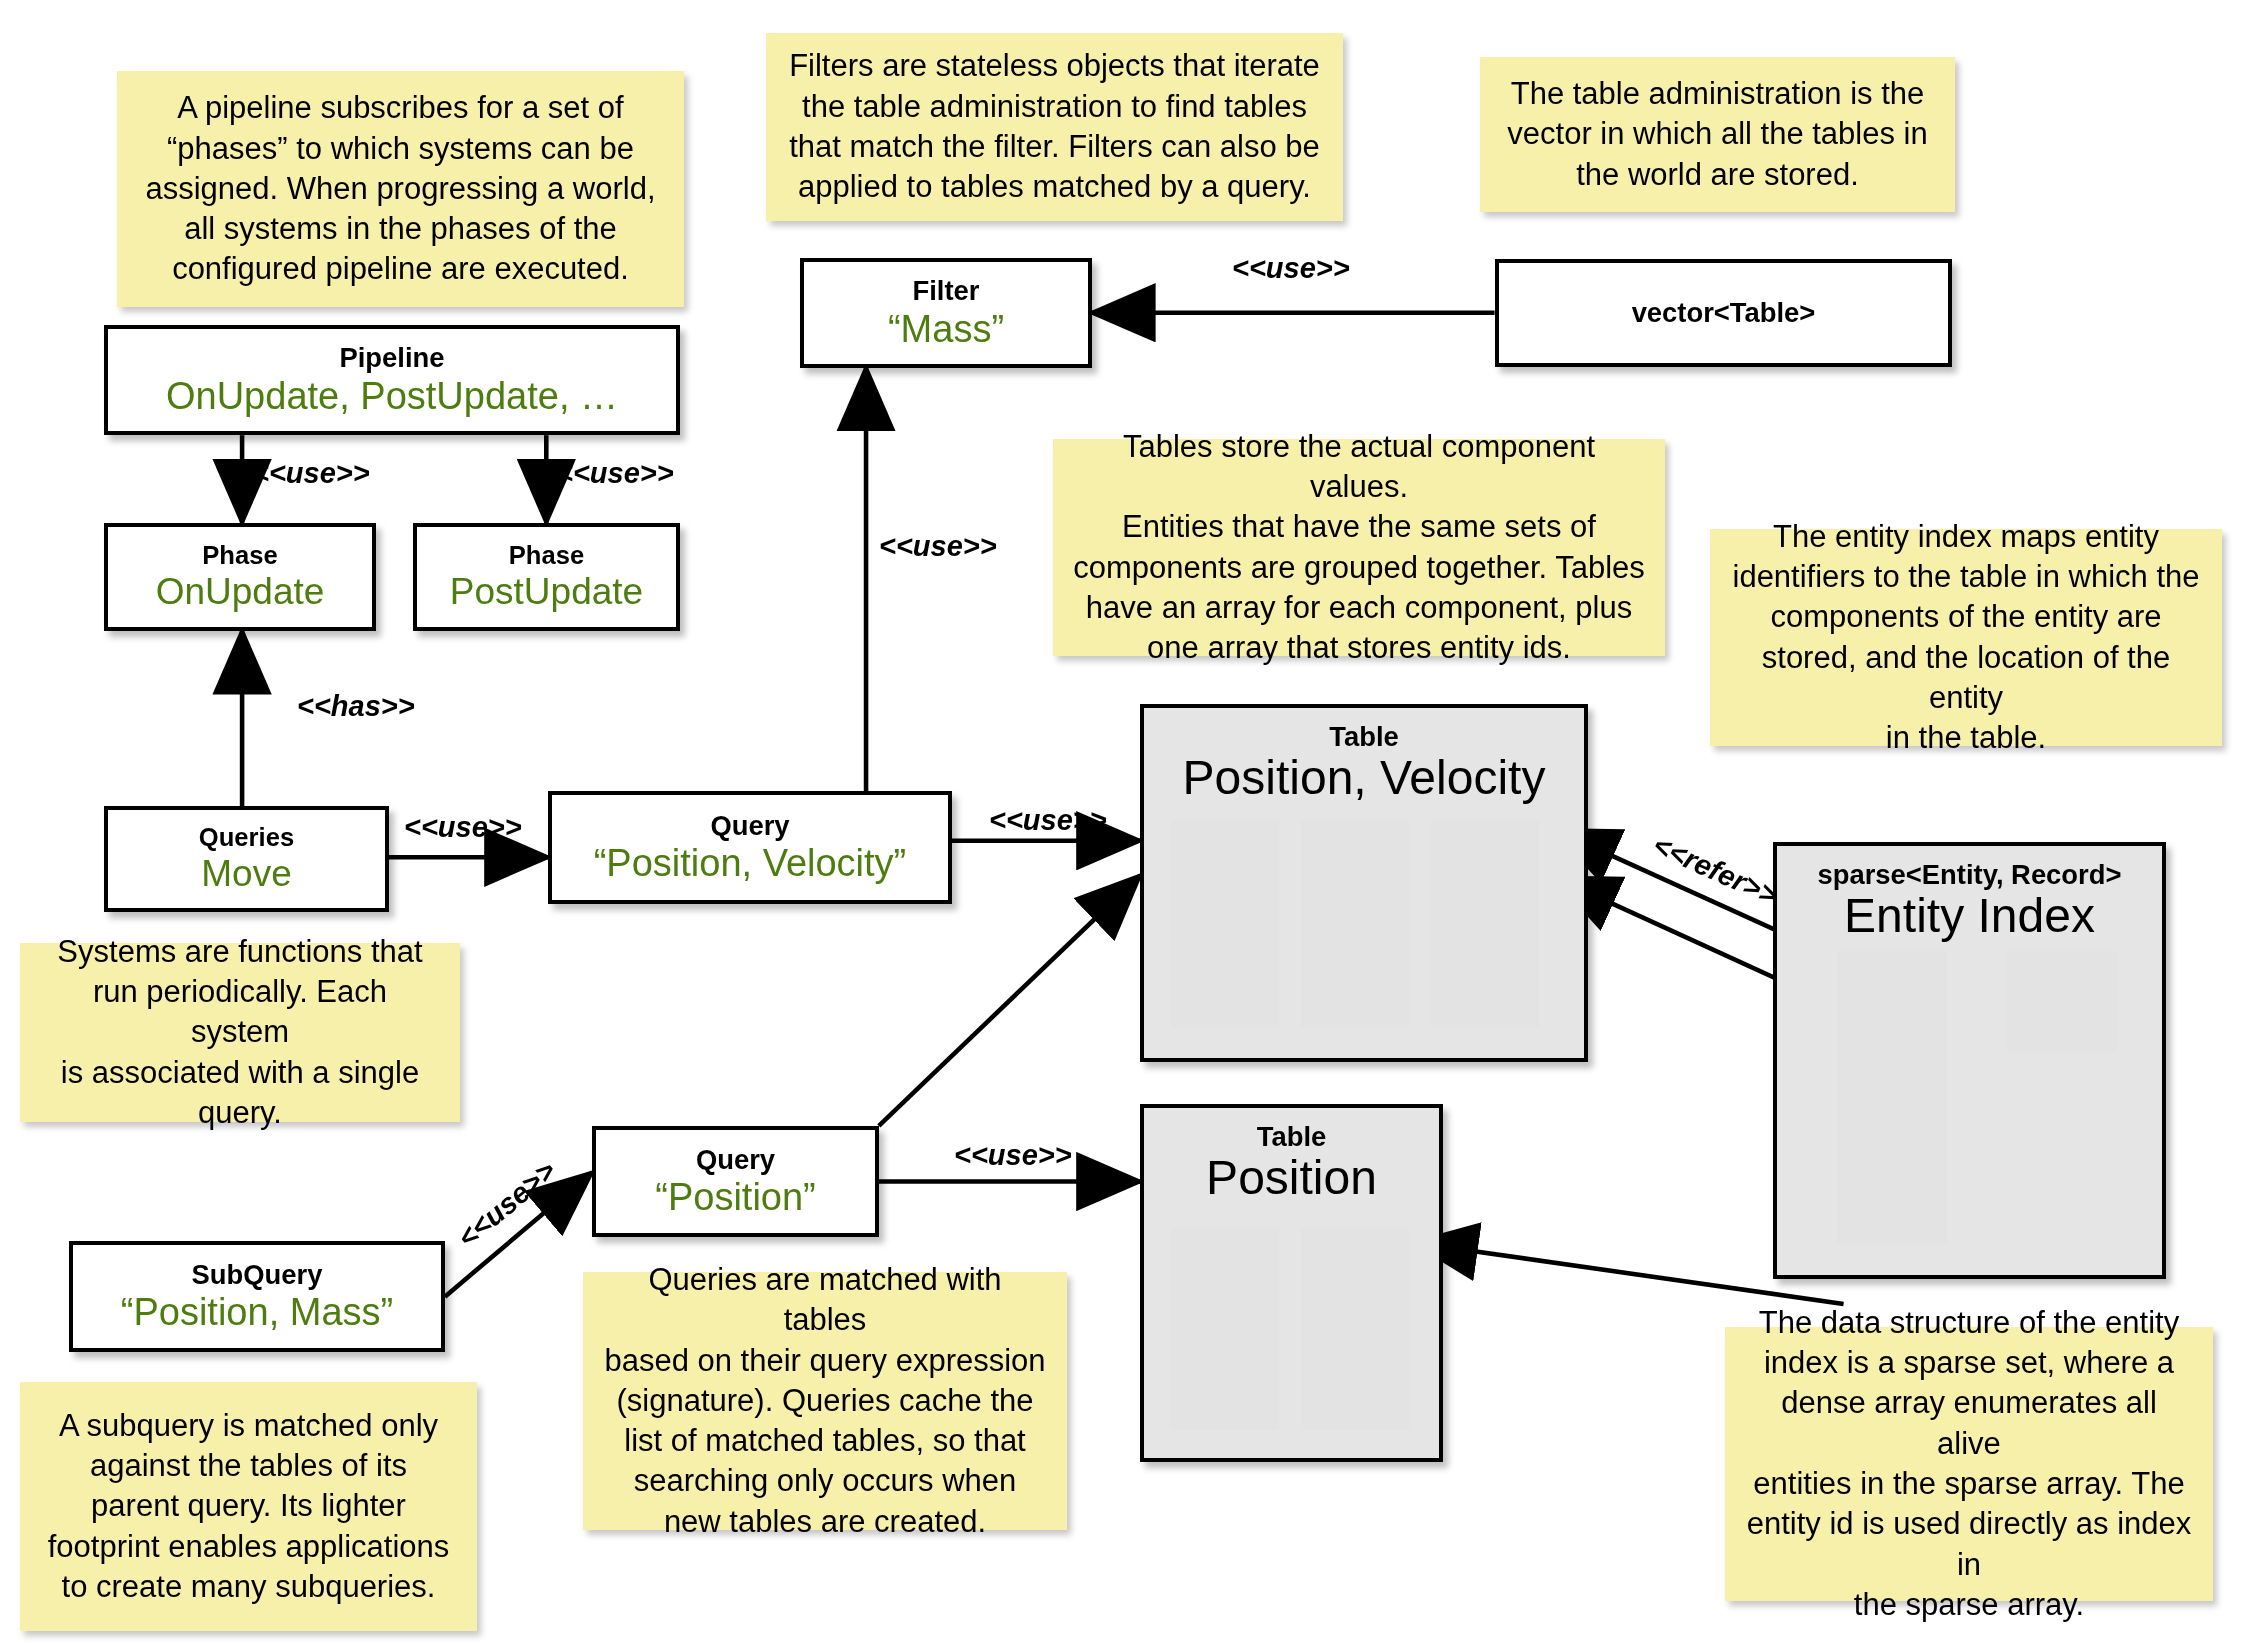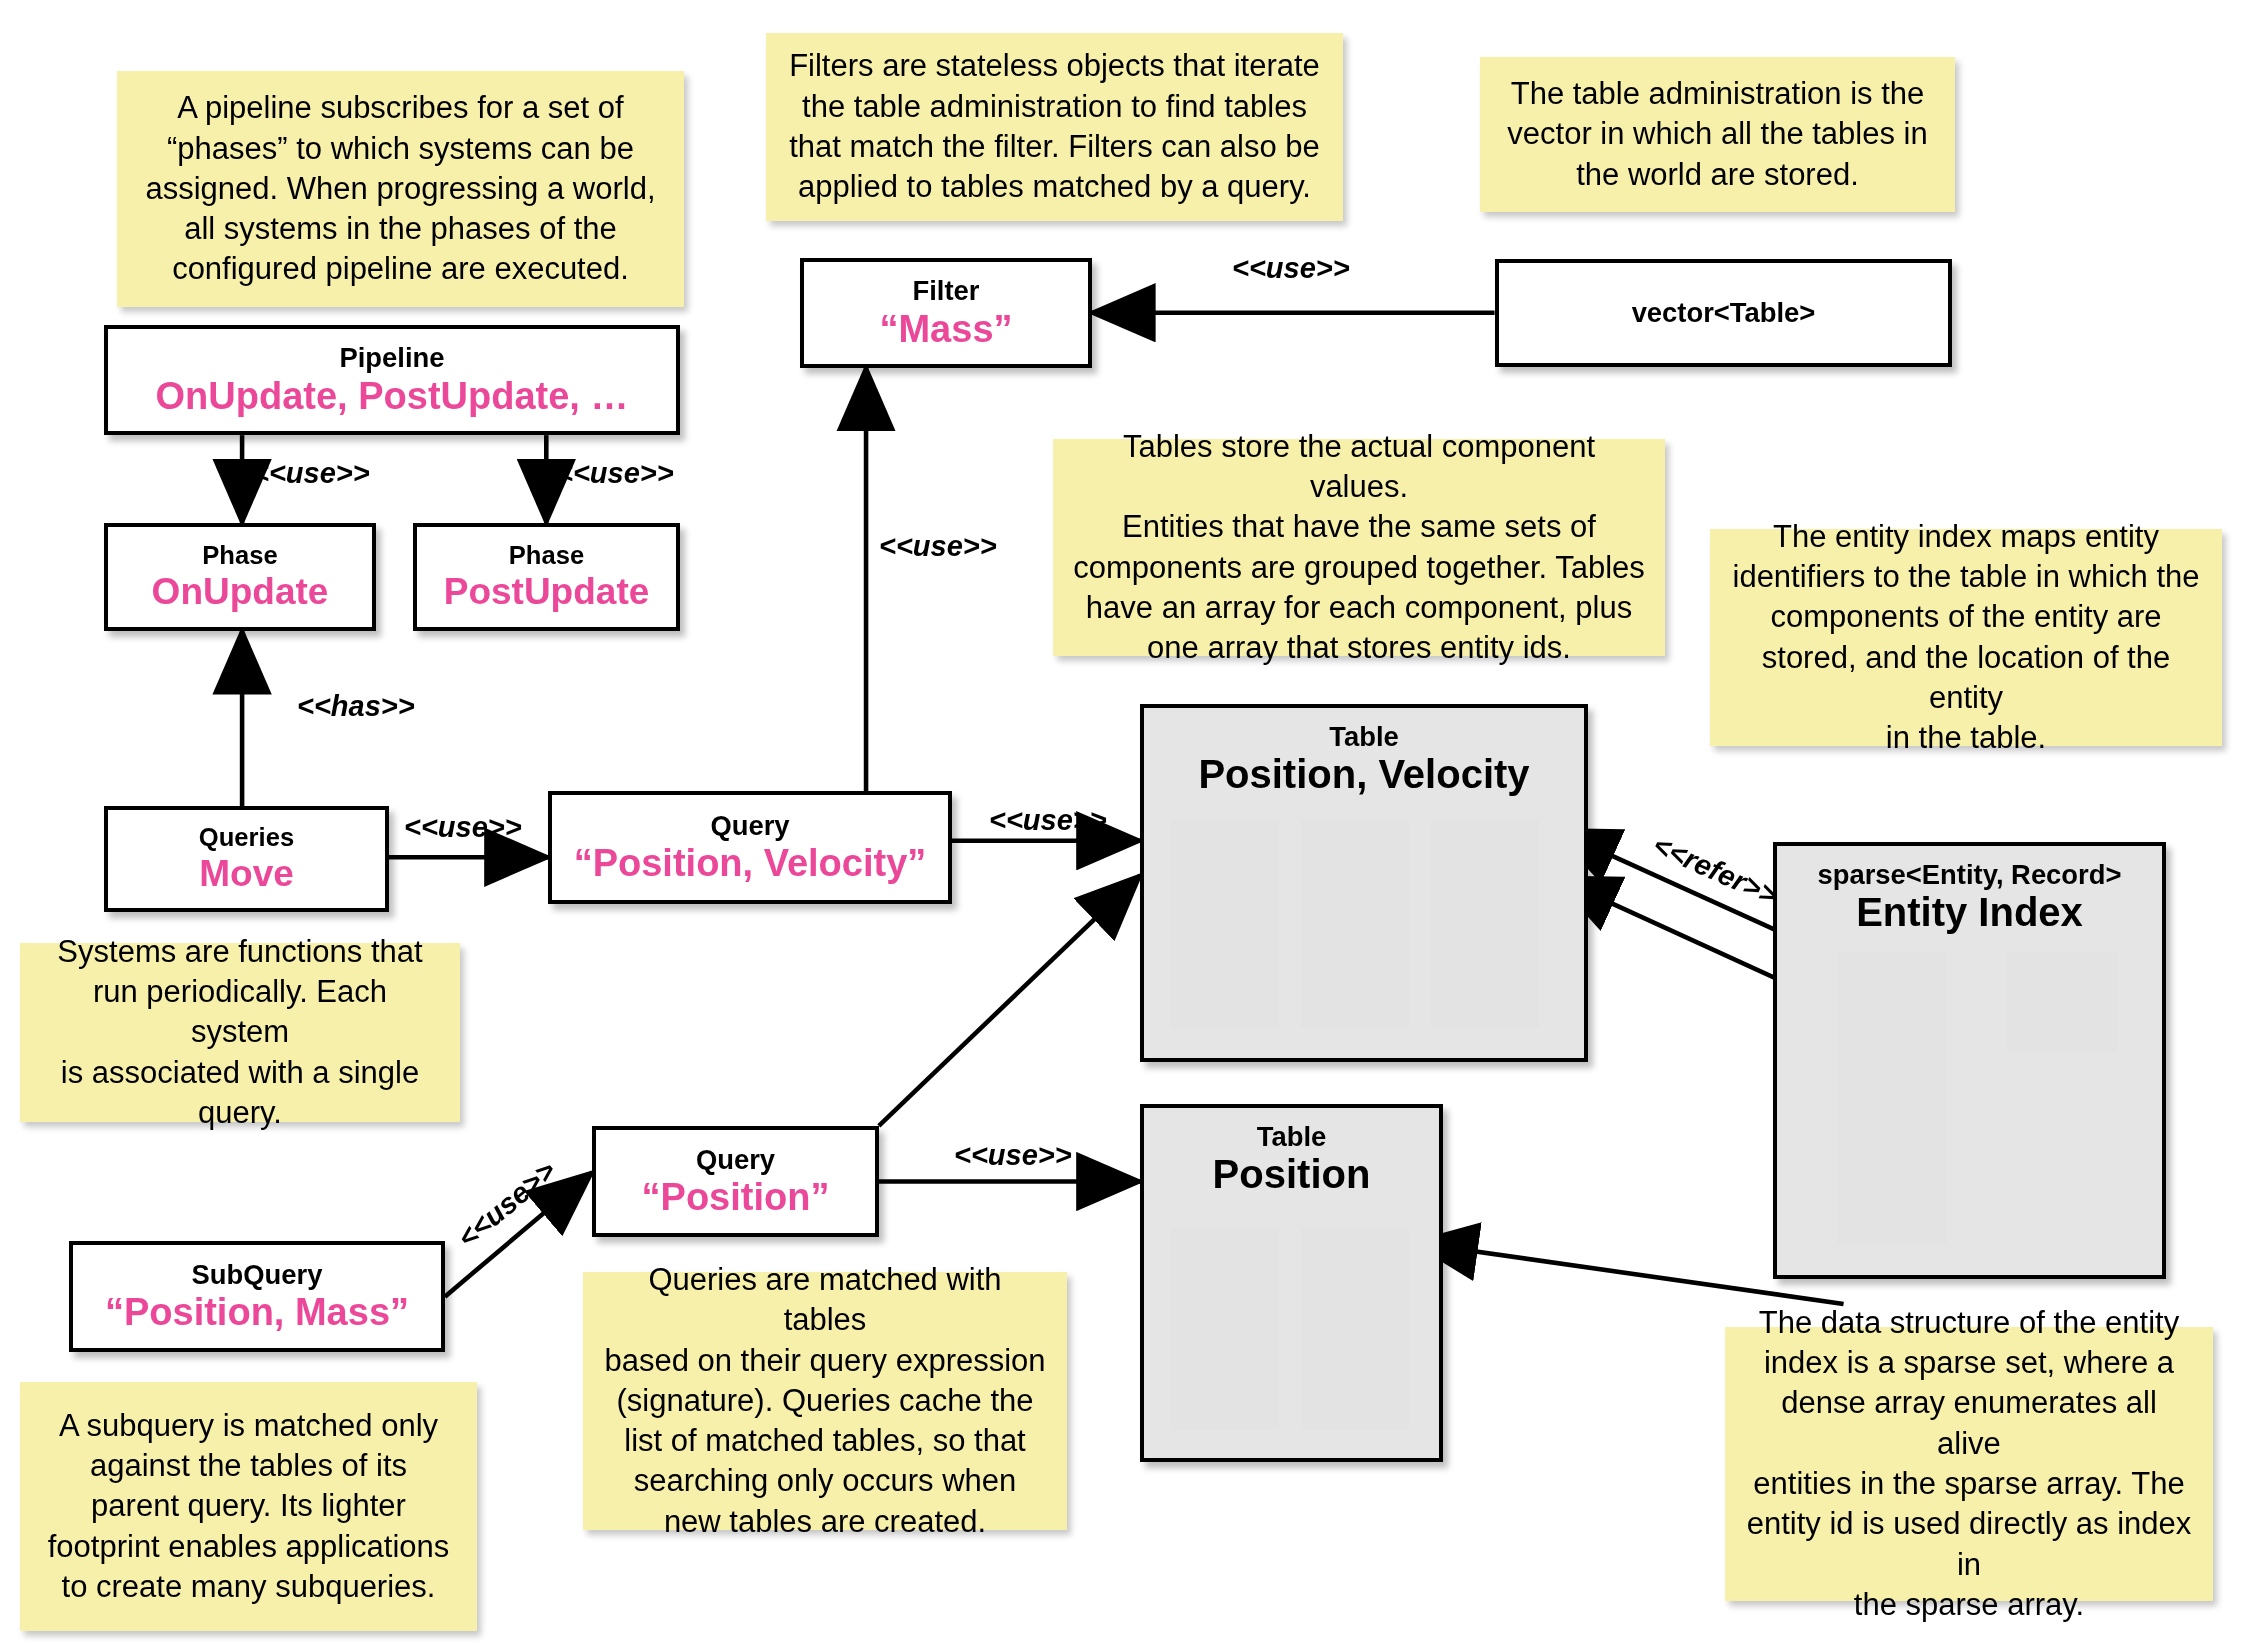--- a/index.html
+++ b/index.html
@@ -51,22 +51,22 @@
     padding: 3.7px 9.1px;
   }
   .uml .stereo {
     font-size: 27.4px;
     font-weight: 700;
     color: #000;
     line-height: 1.15;
   }
   .uml .uname {
     font-size: 38px;
-    font-weight: 700;
-    color: #ec4899;
+    font-weight: 400;
+    color: #4d7c0f;
     line-height: 1.1;
     margin-top: 1.8px;
   }
   .uml.small .stereo { font-size: 25.6px; }
   .uml.small .uname  { font-size: 37px; }
 
   
   .tablebox {
     position: absolute;
     background: #e5e5e5;
@@ -77,22 +77,22 @@
   .tablebox .thead {
     text-align: center;
     padding-top: 12.8px;
   }
   .tablebox .stereo {
     font-size: 27.4px;
     font-weight: 700;
     line-height: 1.15;
   }
   .tablebox .uname {
-    font-size: 40px;
-    font-weight: 700;
+    font-size: 48px;
+    font-weight: 400;
     line-height: 1.1;
   }
   .col {
     position: absolute;
     background: #e3e3e3;
   }
 
   
   .elabel {
     position: absolute;

